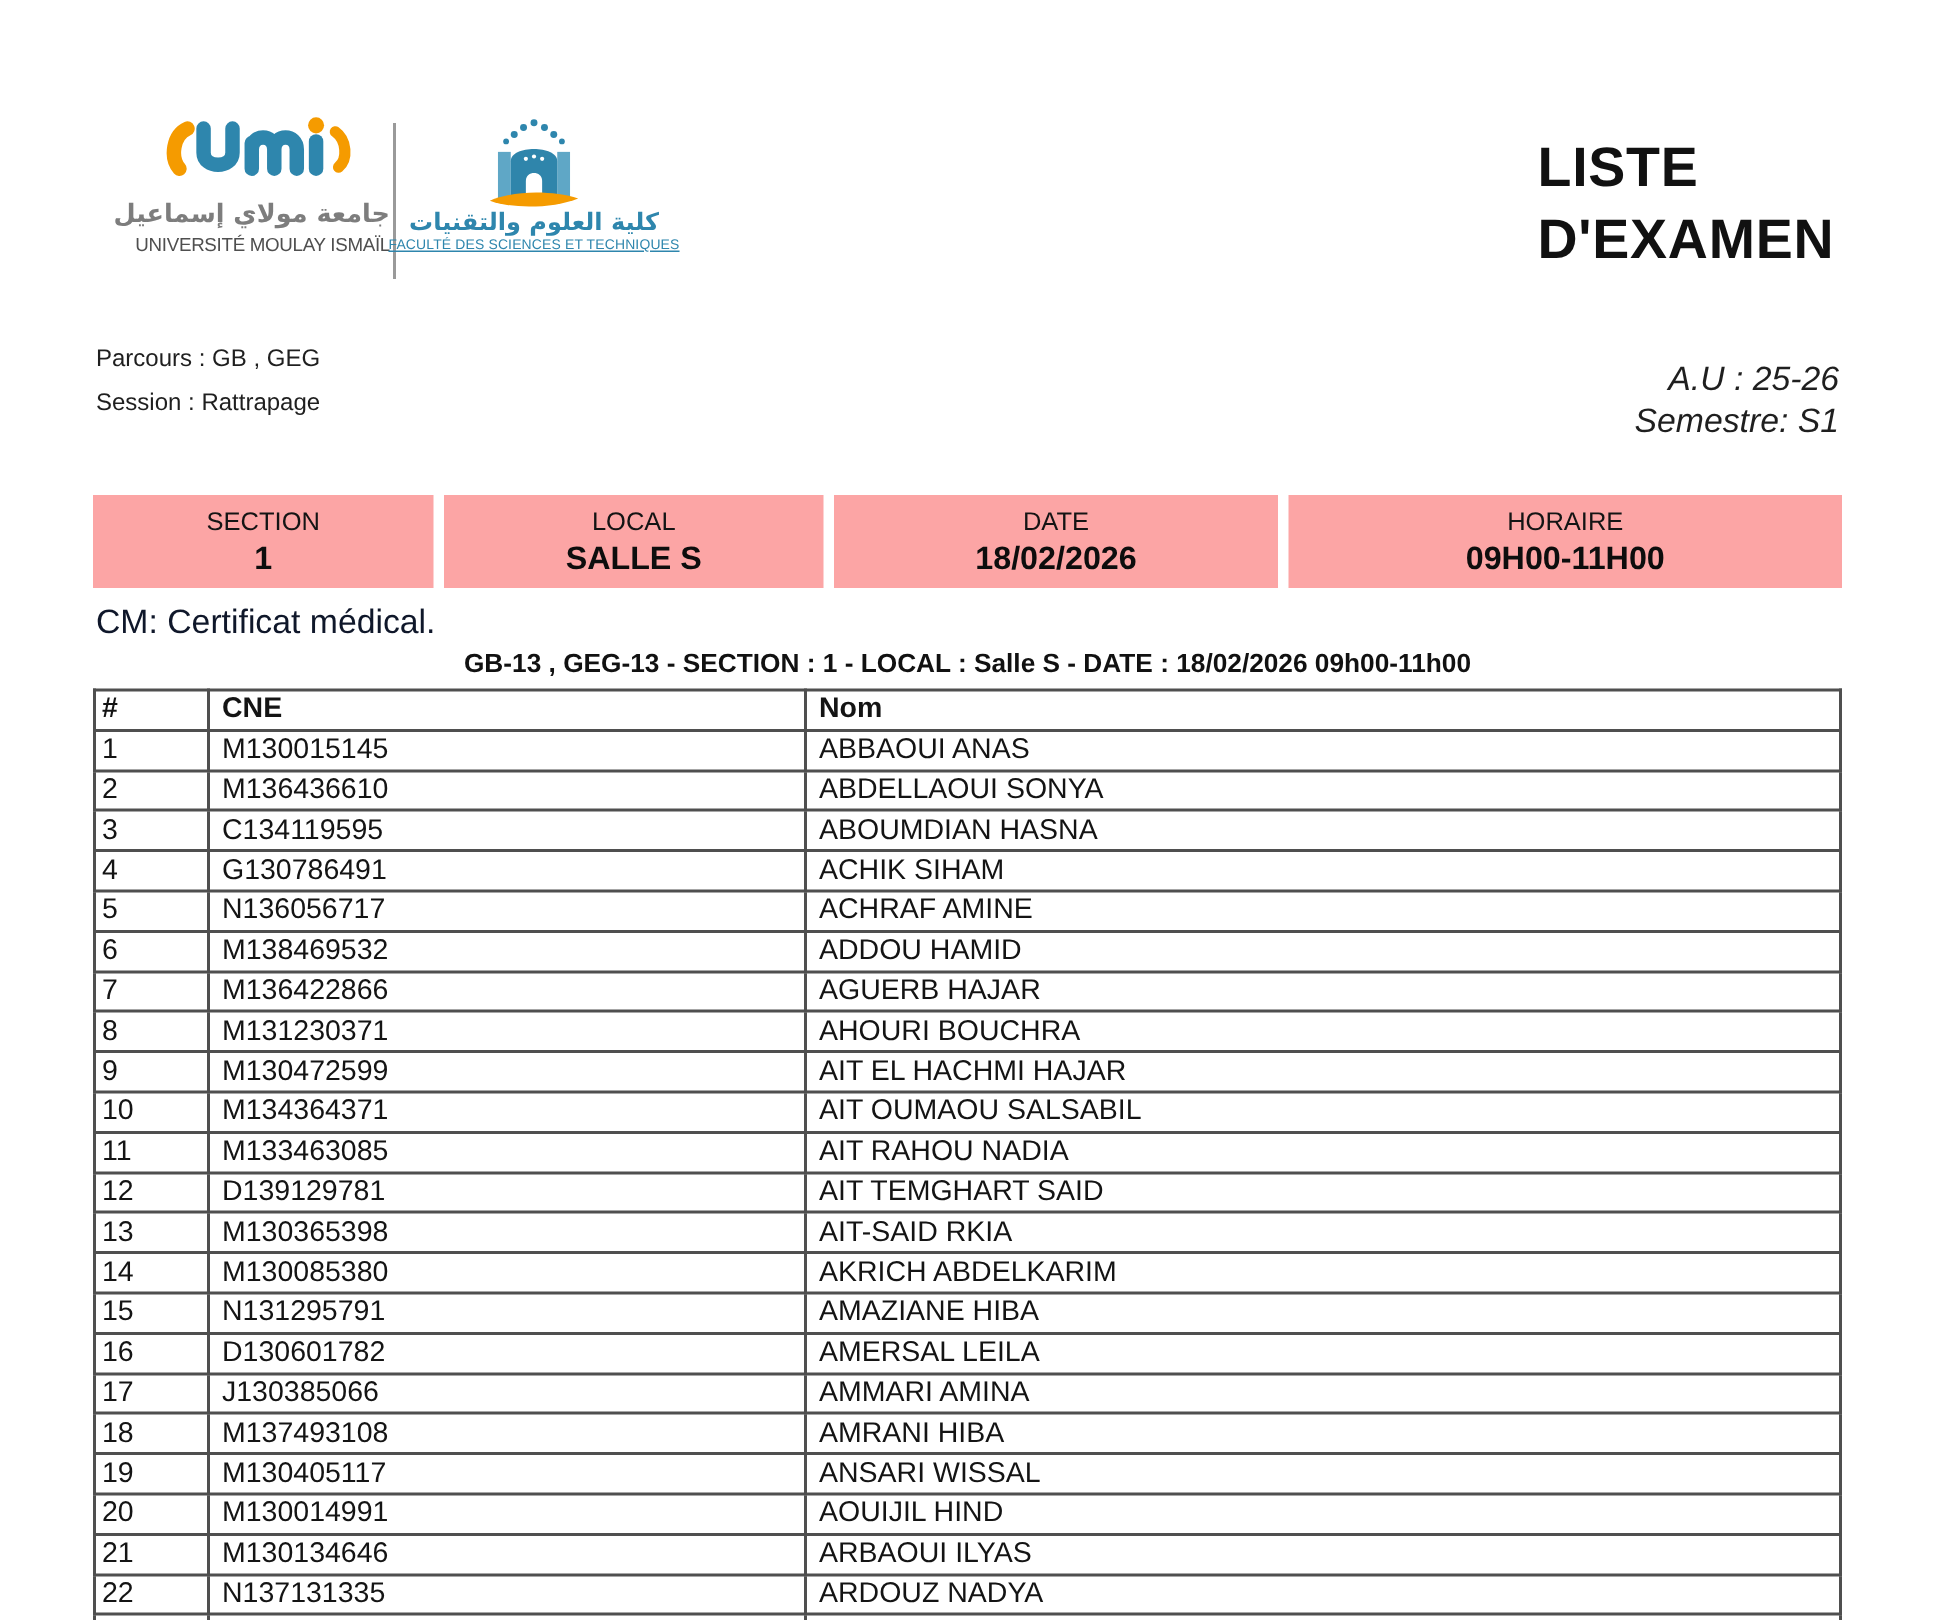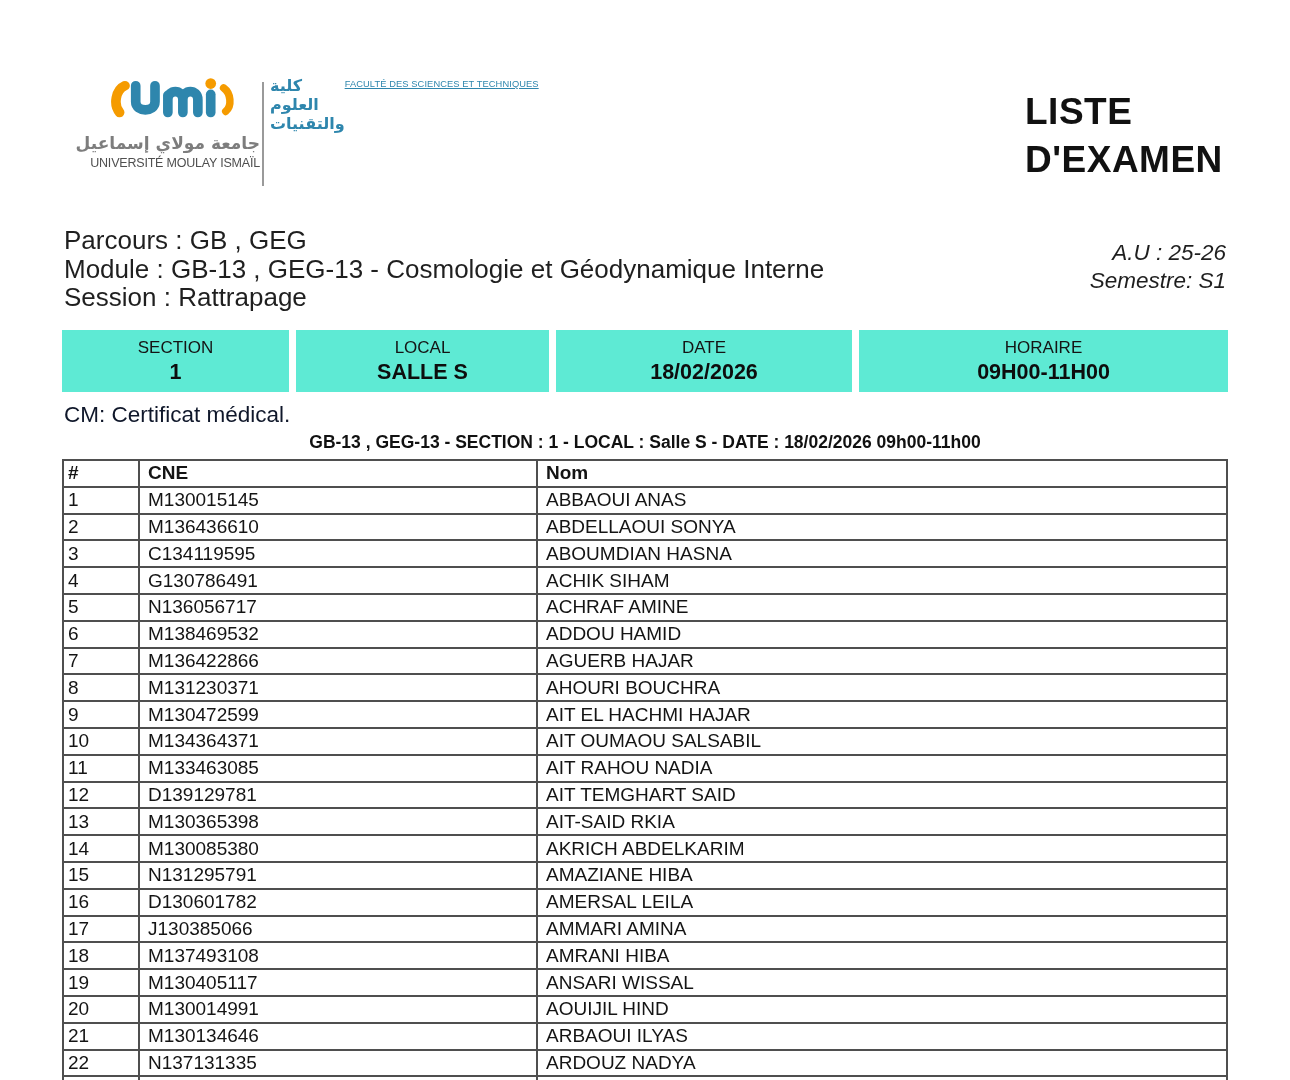--- a/index.html
+++ b/index.html
@@ -5,33 +5,33 @@
   html,body{margin:0;padding:0;background:#fff;}
   .page{position:relative;width:1290px;height:1080px;background:#ffffff;overflow:hidden;
         font-family:"Liberation Sans","DejaVu Sans",sans-serif;color:#1a1a1a;}
 
   
   .logos{position:absolute;left:64px;top:78px;width:380px;height:114px;display:flex;align-items:stretch;}
   .umi-logo{width:196px;display:flex;flex-direction:column;align-items:flex-end;justify-content:flex-start;}
   .umi-ar{font-family:"DejaVu Sans",sans-serif;font-weight:bold;font-size:17px;color:#7d7d7d;line-height:22px;}
   .umi-fr{font-size:12.5px;letter-spacing:-0.2px;color:#4f4f4f;line-height:18px;white-space:nowrap;}
   .logo-divider{width:2px;background:#9a9a9a;margin:4px 6px 6px 2px;}
-  .fst-logo{width:172px;display:flex;flex-direction:row;justify-content:flex-start;}
+  .fst-logo{width:172px;display:flex;flex-direction:column;align-items:center;justify-content:flex-start;}
   .fst-ar{font-family:"DejaVu Sans",sans-serif;font-weight:bold;font-size:16px;color:#2e86ad;line-height:19px;margin-top:-2px;}
   .fst-fr{font-size:9.3px;color:#2e86ad;line-height:13px;white-space:nowrap;letter-spacing:0.1px;text-decoration:underline;}
 
   .doc-title{position:absolute;left:1025px;top:88px;font-size:37px;font-weight:bold;line-height:48px;letter-spacing:0.5px;color:#111;}
 
   
-  .meta-left{position:absolute;left:64px;top:226px;font-size:26px;line-height:28.5px;color:#1f1f1f;}
+  .meta-left{position:absolute;left:64px;top:226px;font-size:16px;line-height:28.5px;color:#1f1f1f;}
   .meta-right{position:absolute;right:64px;top:239px;font-size:22.5px;line-height:28px;font-style:italic;text-align:right;color:#1f1f1f;}
 
   
   .session-bar{position:absolute;left:62px;top:330px;width:1166px;height:62px;display:flex;gap:7px;}
-  .s-cell{background:#5eead4;display:flex;flex-direction:column;align-items:center;justify-content:flex-start;padding-top:7px;box-sizing:border-box;}
+  .s-cell{background:#fca5a5;display:flex;flex-direction:column;align-items:center;justify-content:flex-start;padding-top:7px;box-sizing:border-box;}
   .s-cell:nth-child(1){width:227px;}
   .s-cell:nth-child(2){width:253px;}
   .s-cell:nth-child(3){width:296px;}
   .s-cell:nth-child(4){width:369px;}
   .s-label{font-size:17px;line-height:22px;color:#141414;}
   .s-value{font-size:21.5px;font-weight:bold;line-height:27px;color:#0d0d0d;}
 
   .cm-note{position:absolute;left:64px;top:402px;font-size:22.5px;color:#0f172a;}
   .list-subtitle{position:absolute;left:62px;top:432px;width:1166px;text-align:center;font-size:17.5px;font-weight:bold;color:#111;}
 
@@ -86,21 +86,20 @@
     </div>
   </div>
 
   <div class="doc-title">
     <div>LISTE</div>
     <div>D'EXAMEN</div>
   </div>
 
   <div class="meta-left">
     <div>Parcours : GB , GEG</div>
-    <div>Module : GB-13 , GEG-13 - Cosmologie et Géodynamique Interne</div>
     <div>Session : Rattrapage</div>
   </div>
   <div class="meta-right">
     <div>A.U : 25-26</div>
     <div>Semestre: S1</div>
   </div>
 
   <div class="session-bar">
     <div class="s-cell">
       <div class="s-label">SECTION</div>

